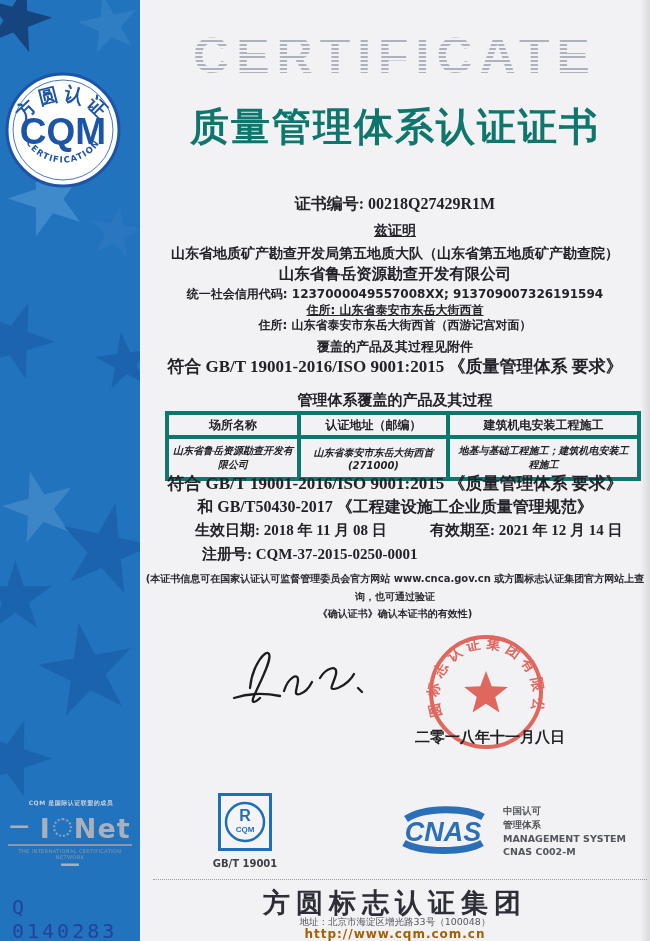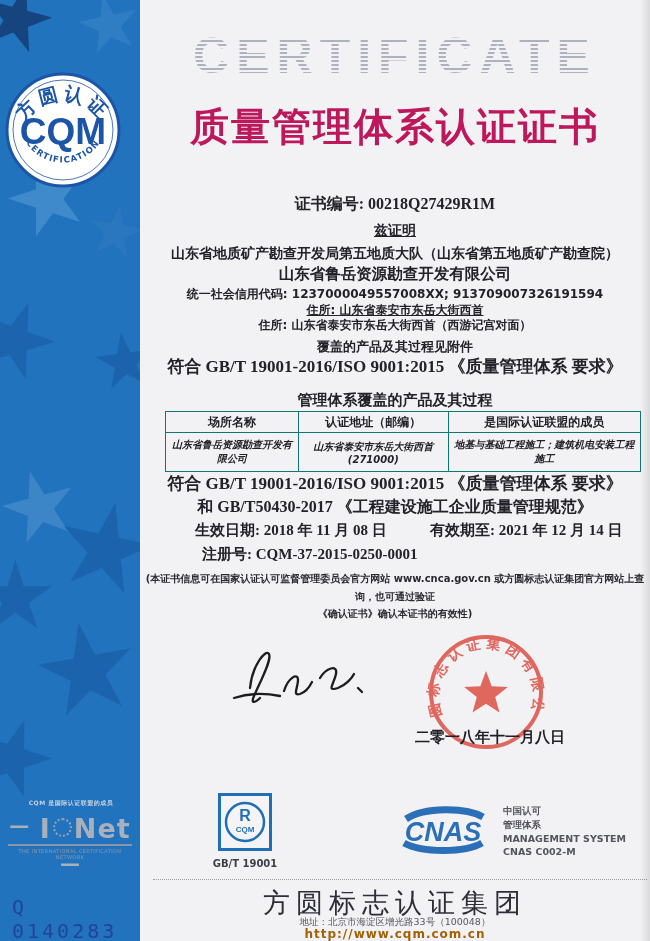--- a/index.html
+++ b/index.html
@@ -23,58 +23,58 @@
   .serial{position:absolute;left:12px;top:895px;font-family:"DejaVu Sans Mono",monospace;
         font-size:20px;color:#23439b;letter-spacing:3px;}
   
   .ghost-wrap{position:absolute;left:140px;top:20px;width:510px;height:72px;}
   .ghost{width:100%;text-align:center;font-size:50px;font-weight:bold;letter-spacing:7px;
         color:#aeb2bd;font-family:"Liberation Sans",sans-serif;line-height:72px;}
   .ghost-stripes{position:absolute;left:0;top:0;width:100%;height:100%;
         background:repeating-linear-gradient(to bottom,rgba(242,241,244,0) 0 2px,#f2f1f4 2px 4px);}
   
   .cline{position:absolute;left:140px;width:510px;text-align:center;}
-  .title{top:100px;font-size:39px;font-weight:bold;letter-spacing:2px;color:#be185d;}
+  .title{top:100px;font-size:39px;font-weight:bold;letter-spacing:2px;color:#0f766e;}
   .certno{top:194px;font-size:16px;font-weight:bold;font-family:"Liberation Serif",serif;}
   .declare{top:222px;font-size:14px;font-weight:bold;text-decoration:underline;}
   .company1{top:245px;font-size:14px;font-weight:bold;}
   .company2{top:264px;font-size:15.5px;font-weight:bold;}
   .credit{top:286px;font-size:12px;font-weight:bold;}
   .addr1{top:302px;font-size:12px;font-weight:bold;text-decoration:underline;}
   .addr2{top:317px;font-size:12px;font-weight:bold;}
   .attach{top:338px;font-size:13px;font-weight:bold;}
   .std1{top:355px;font-size:17px;font-weight:bold;font-family:"Liberation Serif",serif;}
   .tabletitle{top:391px;font-size:15px;font-weight:bold;}
   .std2{top:472px;font-size:17px;font-weight:bold;font-family:"Liberation Serif",serif;}
   .std3{top:497px;font-size:16px;font-weight:bold;font-family:"Liberation Serif",serif;}
   .dateL{position:absolute;left:195px;top:521px;font-size:15px;font-weight:bold;font-family:"Liberation Serif",serif;}
   .dateR{position:absolute;left:430px;top:521px;font-size:15px;font-weight:bold;font-family:"Liberation Serif",serif;}
   .reg{position:absolute;left:195px;top:545px;font-size:15px;font-weight:bold;font-family:"Liberation Serif",serif;margin-left:7px;}
   .fine{top:570px;font-size:10px;font-weight:bold;line-height:1.75;color:#2a2a30;}
   
   .ctable{position:absolute;left:165px;top:411px;width:476px;border-collapse:collapse;}
-  .ctable th,.ctable td{border:1px solid #0f766e;text-align:center;}
+  .ctable th,.ctable td{border:4px solid #0f766e;text-align:center;}
   .ctable th{font-size:12px;font-weight:bold;height:18px;padding:1px 2px;}
   .ctable td{font-size:10px;height:36px;padding:1px 4px;font-style:italic;font-weight:bold;}
   .col1{width:28%;} .col2{width:31.5%;} .col3{width:40.5%;}
   
   .sig{position:absolute;left:222px;top:636px;}
   .stamp{position:absolute;left:426px;top:632px;opacity:.85;z-index:1;}
   .issuedate{position:absolute;left:350px;top:728px;width:280px;text-align:center;
         font-size:15px;font-weight:bold;z-index:2;color:#1e1e24;}
   
   .rcqm{position:absolute;left:218px;top:793px;width:48px;height:52px;border:3px solid #1e6fb8;
         background:#f4f3f6;display:flex;align-items:center;justify-content:center;}
   .gbt{position:absolute;left:210px;top:858px;width:70px;text-align:center;font-size:10px;
         font-weight:bold;color:#3c3f46;}
   .cnas{position:absolute;left:396px;top:806px;}
   .cnastext{position:absolute;left:503px;top:804px;font-size:9.5px;line-height:1.45;
         color:#53565c;font-weight:bold;}
   .sep{position:absolute;left:153px;top:879px;width:494px;border-top:1px dotted #9a9ba2;}
-  .orgname{top:885px;font-size:27px;font-weight:normal;letter-spacing:6px;color:#2e2e38;}
+  .orgname{top:885px;font-size:27px;font-weight:bold;letter-spacing:6px;color:#2e2e38;}
   .orgaddr{top:916px;font-size:9.5px;color:#55585f;}
   .orgurl{top:927px;font-size:12px;font-weight:bold;letter-spacing:1px;color:#a16207;}
 </style>
 </head>
 <body>
 
 <div class="page">
 
   <div class="sidebar">
     <div>
@@ -131,21 +131,21 @@
   <div class="cline attach">覆盖的产品及其过程见附件</div>
   <div class="cline addr2">住所: 山东省泰安市东岳大街西首（西游记宫对面）</div>
   <div class="cline std1">符合 GB/T 19001-2016/ISO 9001:2015 《质量管理体系 要求》</div>
   <div class="cline tabletitle">管理体系覆盖的产品及其过程</div>
 
   <table class="ctable">
     <tbody>
         <tr>
       <th class="col1">场所名称</th>
       <th class="col2">认证地址（邮编）</th>
-      <th class="col3">是国际认证联盟的成员</th>
+      <th class="col3">建筑机电安装工程施工</th>
     </tr>
     <tr>
       <td>山东省鲁岳资源勘查开发有限公司</td>
       <td>山东省泰安市东岳大街西首 (271000)</td>
       <td>地基与基础工程施工；建筑机电安装工程施工</td>
     </tr>
   </tbody>
     </table>
 
   <div class="cline std2">符合 GB/T 19001-2016/ISO 9001:2015 《质量管理体系 要求》</div>

